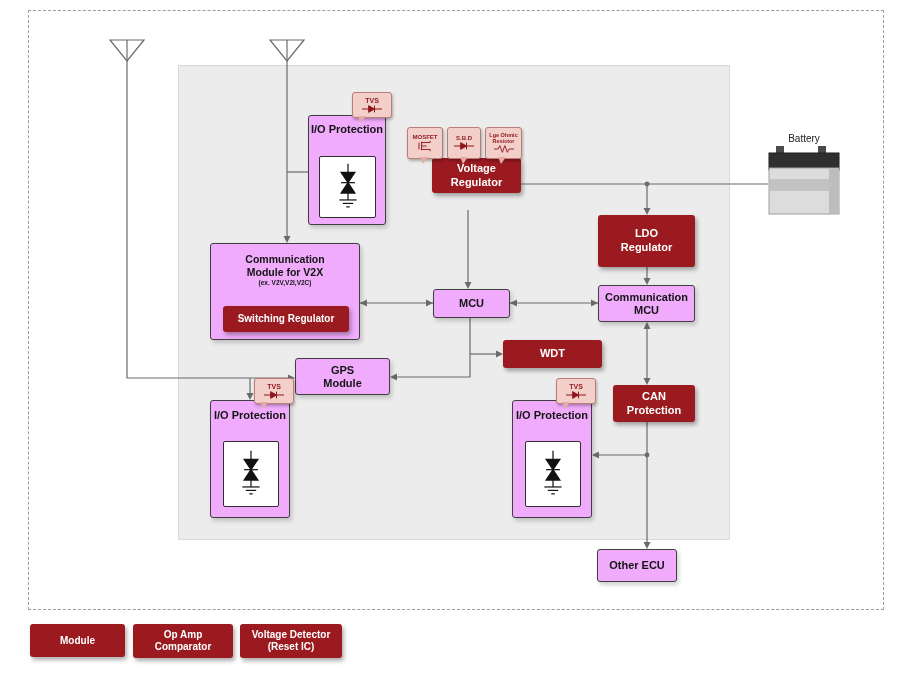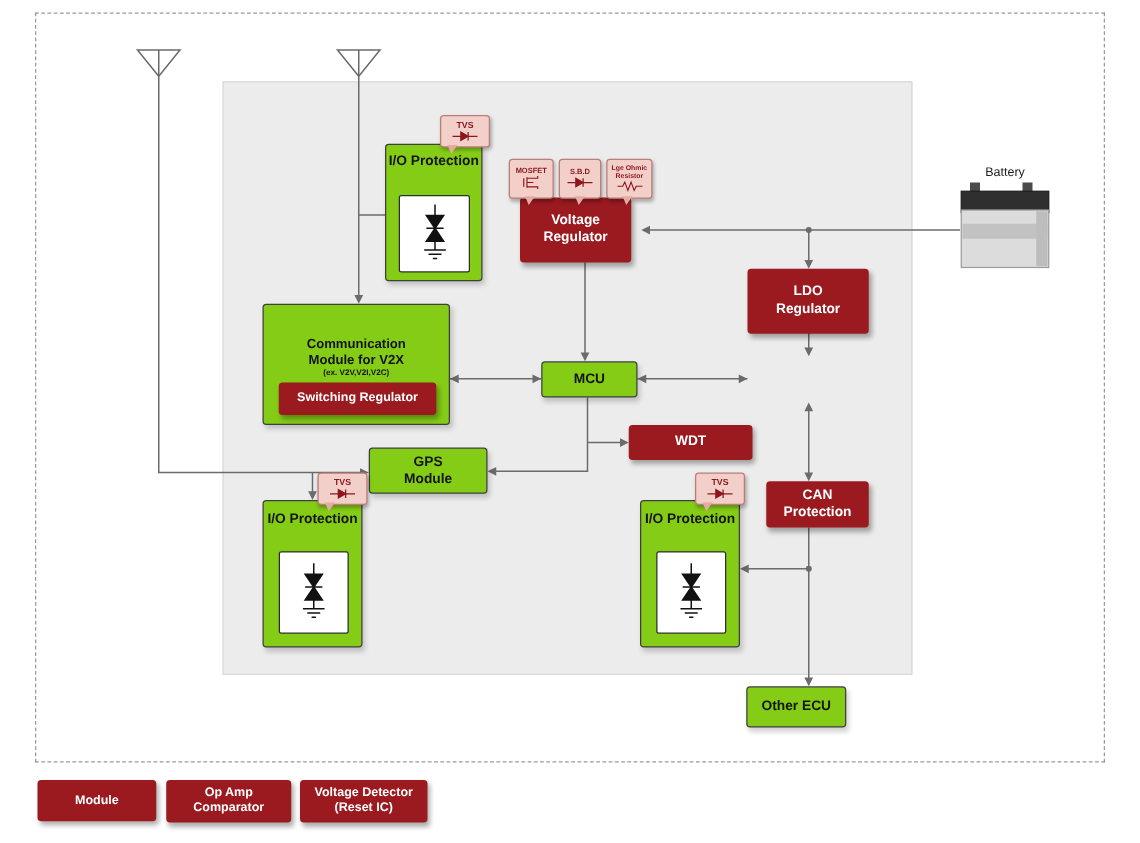--- a/index.html
+++ b/index.html
@@ -1,21 +1,21 @@
 <!DOCTYPE html>
 <html><head>
 <meta charset="utf-8">
 <style>
   * { margin:0; padding:0; box-sizing:border-box; }
   body { background:#fff; font-family:"Liberation Sans", sans-serif; }
   .canvas { position:relative; width:912px; height:674px; background:#ffffff; overflow:hidden; }
   .abs { position:absolute; }
   .outer-dashed { border:1px dashed #9a9a9a; }
   .gray-area { background:#ececec; border:1px solid #d9d9d9; }
-  .box { background:#84cc16; border:1.5px solid #3f3f3f; border-radius:3px;
+  .box { background:#f0abfc; border:1.5px solid #3f3f3f; border-radius:3px;
          box-shadow:2px 3px 4px rgba(0,0,0,.18);
          display:flex; flex-direction:column; align-items:center; justify-content:center;
          text-align:center; font-weight:bold; color:#141414; }
   .box.topalign { justify-content:flex-start; }
   .blabel { font-size:11px; line-height:1.18; }
   .red { background:#9a1a20; color:#fff; border-radius:3px;
          box-shadow:2px 3px 4px rgba(0,0,0,.32);
          display:flex; align-items:center; justify-content:center;
          text-align:center; font-weight:bold; font-size:11px; line-height:1.25; }
   .inner-box { position:absolute; background:#fff; border:1.2px solid #2e2e2e; border-radius:2px;
@@ -141,21 +141,21 @@
       <g stroke="#8d161b" stroke-width="1.2" fill="#8d161b">
         <path d="M0,6 H8" fill="none"></path>
           <polygon points="8,2 8,10 15,6"></polygon>
           <path d="M15,2 V10" fill="none"></path>
           <path d="M15,6 H24" fill="none"></path>
       </g>
     </svg>
     <div class="tail"></div>
   </div>
 
-  <div class="abs red" style="left:416px;top:158px;width:89px;height:52px">
+  <div class="abs red" style="left:432px;top:158px;width:89px;height:35px">
     <div style="width:60px">Voltage Regulator</div>
   </div>
 
   <div class="abs callout" style="left:407px;top:127px;width:36px;height:32px">
     <div class="clabel">MOSFET</div>
     <svg width="18" height="12" viewBox="0 0 20 14">
       <g stroke="#8d161b" stroke-width="1.1" fill="none">
         <path d="M3,3 V11"></path>
           <path d="M6,2 V12"></path>
           <path d="M6,3 H16 V1"></path>
@@ -184,30 +184,33 @@
     <svg width="22" height="10" viewBox="0 0 24 12">
       <path d="M0,6 H5 L7,2 L10,10 L13,2 L16,10 L18,6 H24" stroke="#8d161b" stroke-width="1.1" fill="none"></path>
     </svg>
     <div class="tail center"></div>
   </div>
 
   <div class="abs red" style="left:598px;top:215px;width:97px;height:52px">
     <div style="width:64px">LDO Regulator</div>
   </div>
 
-  <div class="abs box topalign" style="left:210px;top:243px;width:150px;height:97px;padding-top:25px">
+  <div class="abs box topalign" style="left:210px;top:243px;width:150px;height:97px;padding-top:9px">
     <div class="title" style="width:110px">Communication Module for V2X</div>
     <div class="subtitle">(ex. V2V,V2I,V2C)</div>
     <div class="red abs" style="left:12px;top:62px;width:126px;height:26px;font-size:10px">Switching Regulator</div>
   </div>
 
   <div class="abs box" style="left:433px;top:289px;width:77px;height:29px">
     <div class="blabel">MCU</div>
   </div>
 
+  <div class="abs box" style="left:598px;top:285px;width:97px;height:37px">
+    <div class="blabel">Communication MCU</div>
+  </div>
 
   <div class="abs red" style="left:503px;top:340px;width:99px;height:28px">WDT</div>
 
   <div class="abs box" style="left:295px;top:358px;width:95px;height:37px">
     <div class="blabel" style="width:50px">GPS Module</div>
   </div>
 
   <div class="abs red" style="left:613px;top:385px;width:82px;height:37px">
     <div style="width:70px">CAN Protection</div>
   </div>

